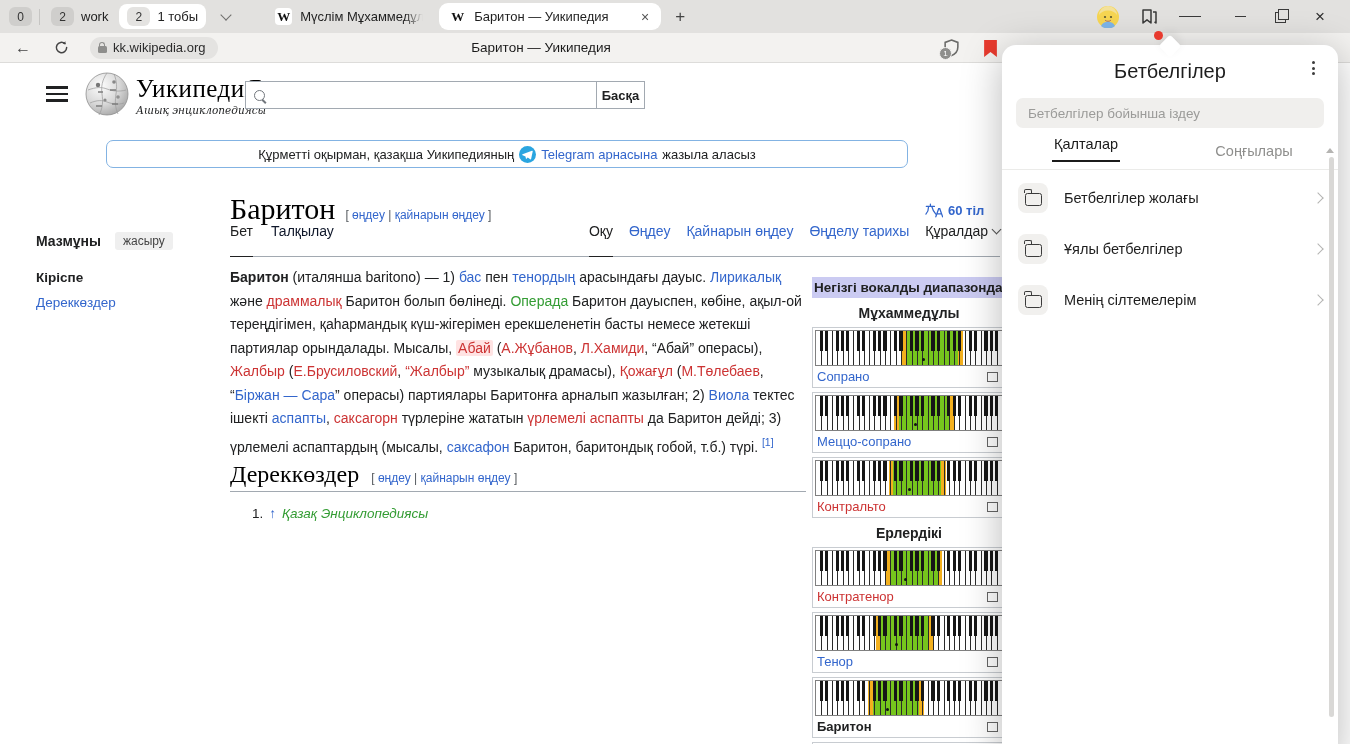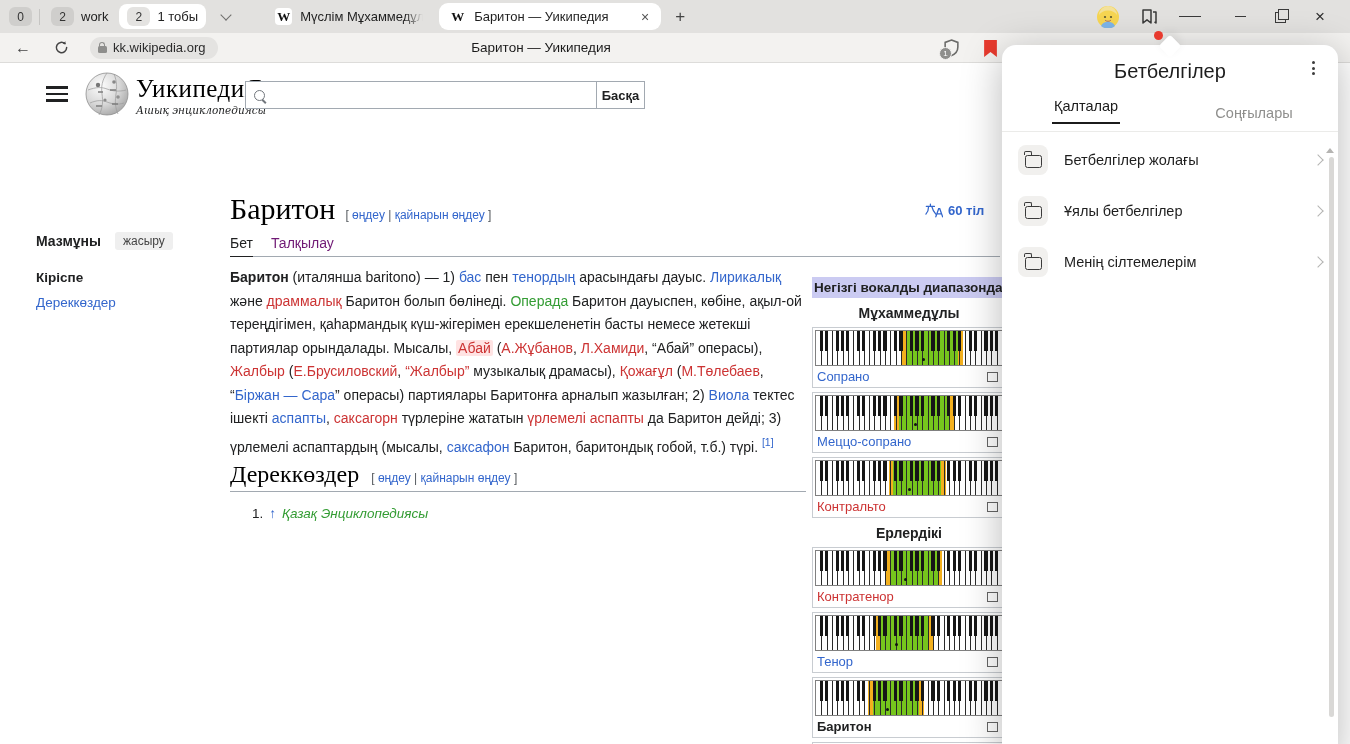--- a/index.html
+++ b/index.html
@@ -66,23 +66,23 @@
   .banner a{color:#3366cc;text-decoration:none;}
 
   
   .title-block{position:absolute;left:230px;top:194px;display:flex;align-items:baseline;gap:10px;}
   .title-block h1{margin:0;font-family:"Liberation Serif",serif;font-weight:normal;font-size:30px;color:#000;line-height:1;}
   .editlinks{font-size:12px;}
   .langrow{position:absolute;left:925px;top:203px;display:flex;align-items:center;gap:5px;color:#3366cc;font-size:13px;font-weight:bold;}
   .article-tabs{position:absolute;left:230px;top:230px;width:770px;height:26px;border-bottom:1px solid #a2a9b1;font-size:14px;}
   .at-left{position:absolute;left:0;bottom:0;display:flex;gap:18px;}
   .at-right{position:absolute;right:0;bottom:0;display:flex;gap:16px;align-items:flex-end;}
-  .atab{padding-bottom:5px;white-space:nowrap;}
+  .atab{padding-bottom:17px;white-space:nowrap;}
   .atab.active{color:#202122;border-bottom:1px solid #202122;margin-bottom:-1px;}
-  .atab.red{color:#701a75;}
+  .atab.red{color:#0f172a;}
   .atab.link{color:#3366cc;}
   .atab.tools{color:#202122;display:flex;align-items:center;gap:5px;}
   .tiny-chev{width:6px;height:6px;border-right:1.5px solid #555;border-bottom:1.5px solid #555;transform:rotate(45deg);margin-bottom:3px;}
 
   
   .toc{position:absolute;left:36px;top:232px;width:180px;font-size:13.5px;}
   .toc-head{display:flex;align-items:center;gap:14px;}
   .toc-title{font-weight:bold;font-size:14px;color:#202122;}
   .toc-hide{background:#efefef;border-radius:3px;padding:2px 8px;font-size:12px;color:#444;}
   .toc-item1{margin-top:20px;font-weight:bold;color:#202122;}
@@ -263,37 +263,53 @@
     <div class="wm-title">УикипедиЯ</div>
     <div class="wm-sub">Ашық энциклопедиясы</div>
   </div>
   <div class="wp-search">
     <div class="sbox">
       <span class="mag"></span>
     </div>
     <div class="sbtn">Басқа</div>
   </div>
 
+  <div class="banner">
+    <span>Құрметті оқырман, қазақша Уикипедияның</span>
+    <svg width="17" height="17" viewBox="0 0 17 17">
+      <circle cx="8.5" cy="8.5" r="8.5" fill="#2aa5e0"></circle>
+      <path d="M3.5 8.3l9.5-3.6c.5-.2.9.1.7.8l-1.6 7.4c-.1.5-.5.7-.9.4l-2.5-1.8-1.2 1.2c-.2.2-.5.3-.6-.1l-.4-2.1-2.9-1.2c-.5-.2-.5-.8-.1-1z" fill="#fff"></path>
+    </svg>
+    <a href="#">Telegram арнасына</a>
+    <span>жазыла аласыз</span>
+  </div>
 
   <div class="title-block">
     <h1>Баритон</h1>
     <span class="editlinks"><span class="seg-gray">[ </span><span class="seg-k">өңдеу</span><span class="seg-gray"> | </span><span class="seg-k">қайнарын өңдеу</span><span class="seg-gray"> ]</span></span>
   </div>
   <div class="langrow">
     <svg width="18" height="15" viewBox="0 0 20 16">
       <path d="M1.5 3.5h9M6 1v2.5M4 3.5c0 4-1.2 6.5-3 8.5M7.5 3.5c.8 3.5 2.7 6.5 4.5 8.5" fill="none" stroke="#3366cc" stroke-width="1.4" stroke-linecap="round"></path>
       <path d="M12 15l3.2-9h1.2l3.2 9M13.3 11.8h5" fill="none" stroke="#3366cc" stroke-width="1.4" stroke-linecap="round"></path>
     </svg>
     <span>60 тіл</span>
   </div>
 
   <div class="article-tabs">
     <div class="at-left">
         <span class="atab active">Бет</span>
         <span class="atab red">Талқылау</span>
+      </div>
+    <div class="at-right">
+        <span class="atab active">Оқу</span>
+        <span class="atab link">Өңдеу</span>
+        <span class="atab link">Қайнарын өңдеу</span>
+        <span class="atab link">Өңделу тарихы</span>
+        <span class="atab tools">Құралдар<span class="tiny-chev"></span></span>
       </div>
   </div>
 
   <div class="toc">
     <div class="toc-head">
       <span class="toc-title">Мазмұны</span>
       <span class="toc-hide">жасыру</span>
     </div>
     <div class="toc-item1">Кіріспе</div>
     <div class="toc-item2">Дереккөздер</div>
@@ -749,20 +765,23 @@
   <div class="panel-arrow"></div>
   <div class="panel">
     <div class="pn-header">
       <div class="pn-title">Бетбелгілер</div>
       <div class="kebab">
           <i></i>
           <i></i>
           <i></i>
         </div>
     </div>
+    <div class="pn-search">
+      <input type="text" placeholder="Бетбелгілер бойынша іздеу" style="">
+    </div>
     <div class="pn-tabs">
       <div class="pn-tab active">
           <span>Қалталар</span>
         </div>
       <div class="pn-tab">
           <span>Соңғылары</span>
         </div>
     </div>
     <div class="pn-list" id="pn-list">
         <div class="pn-row">

